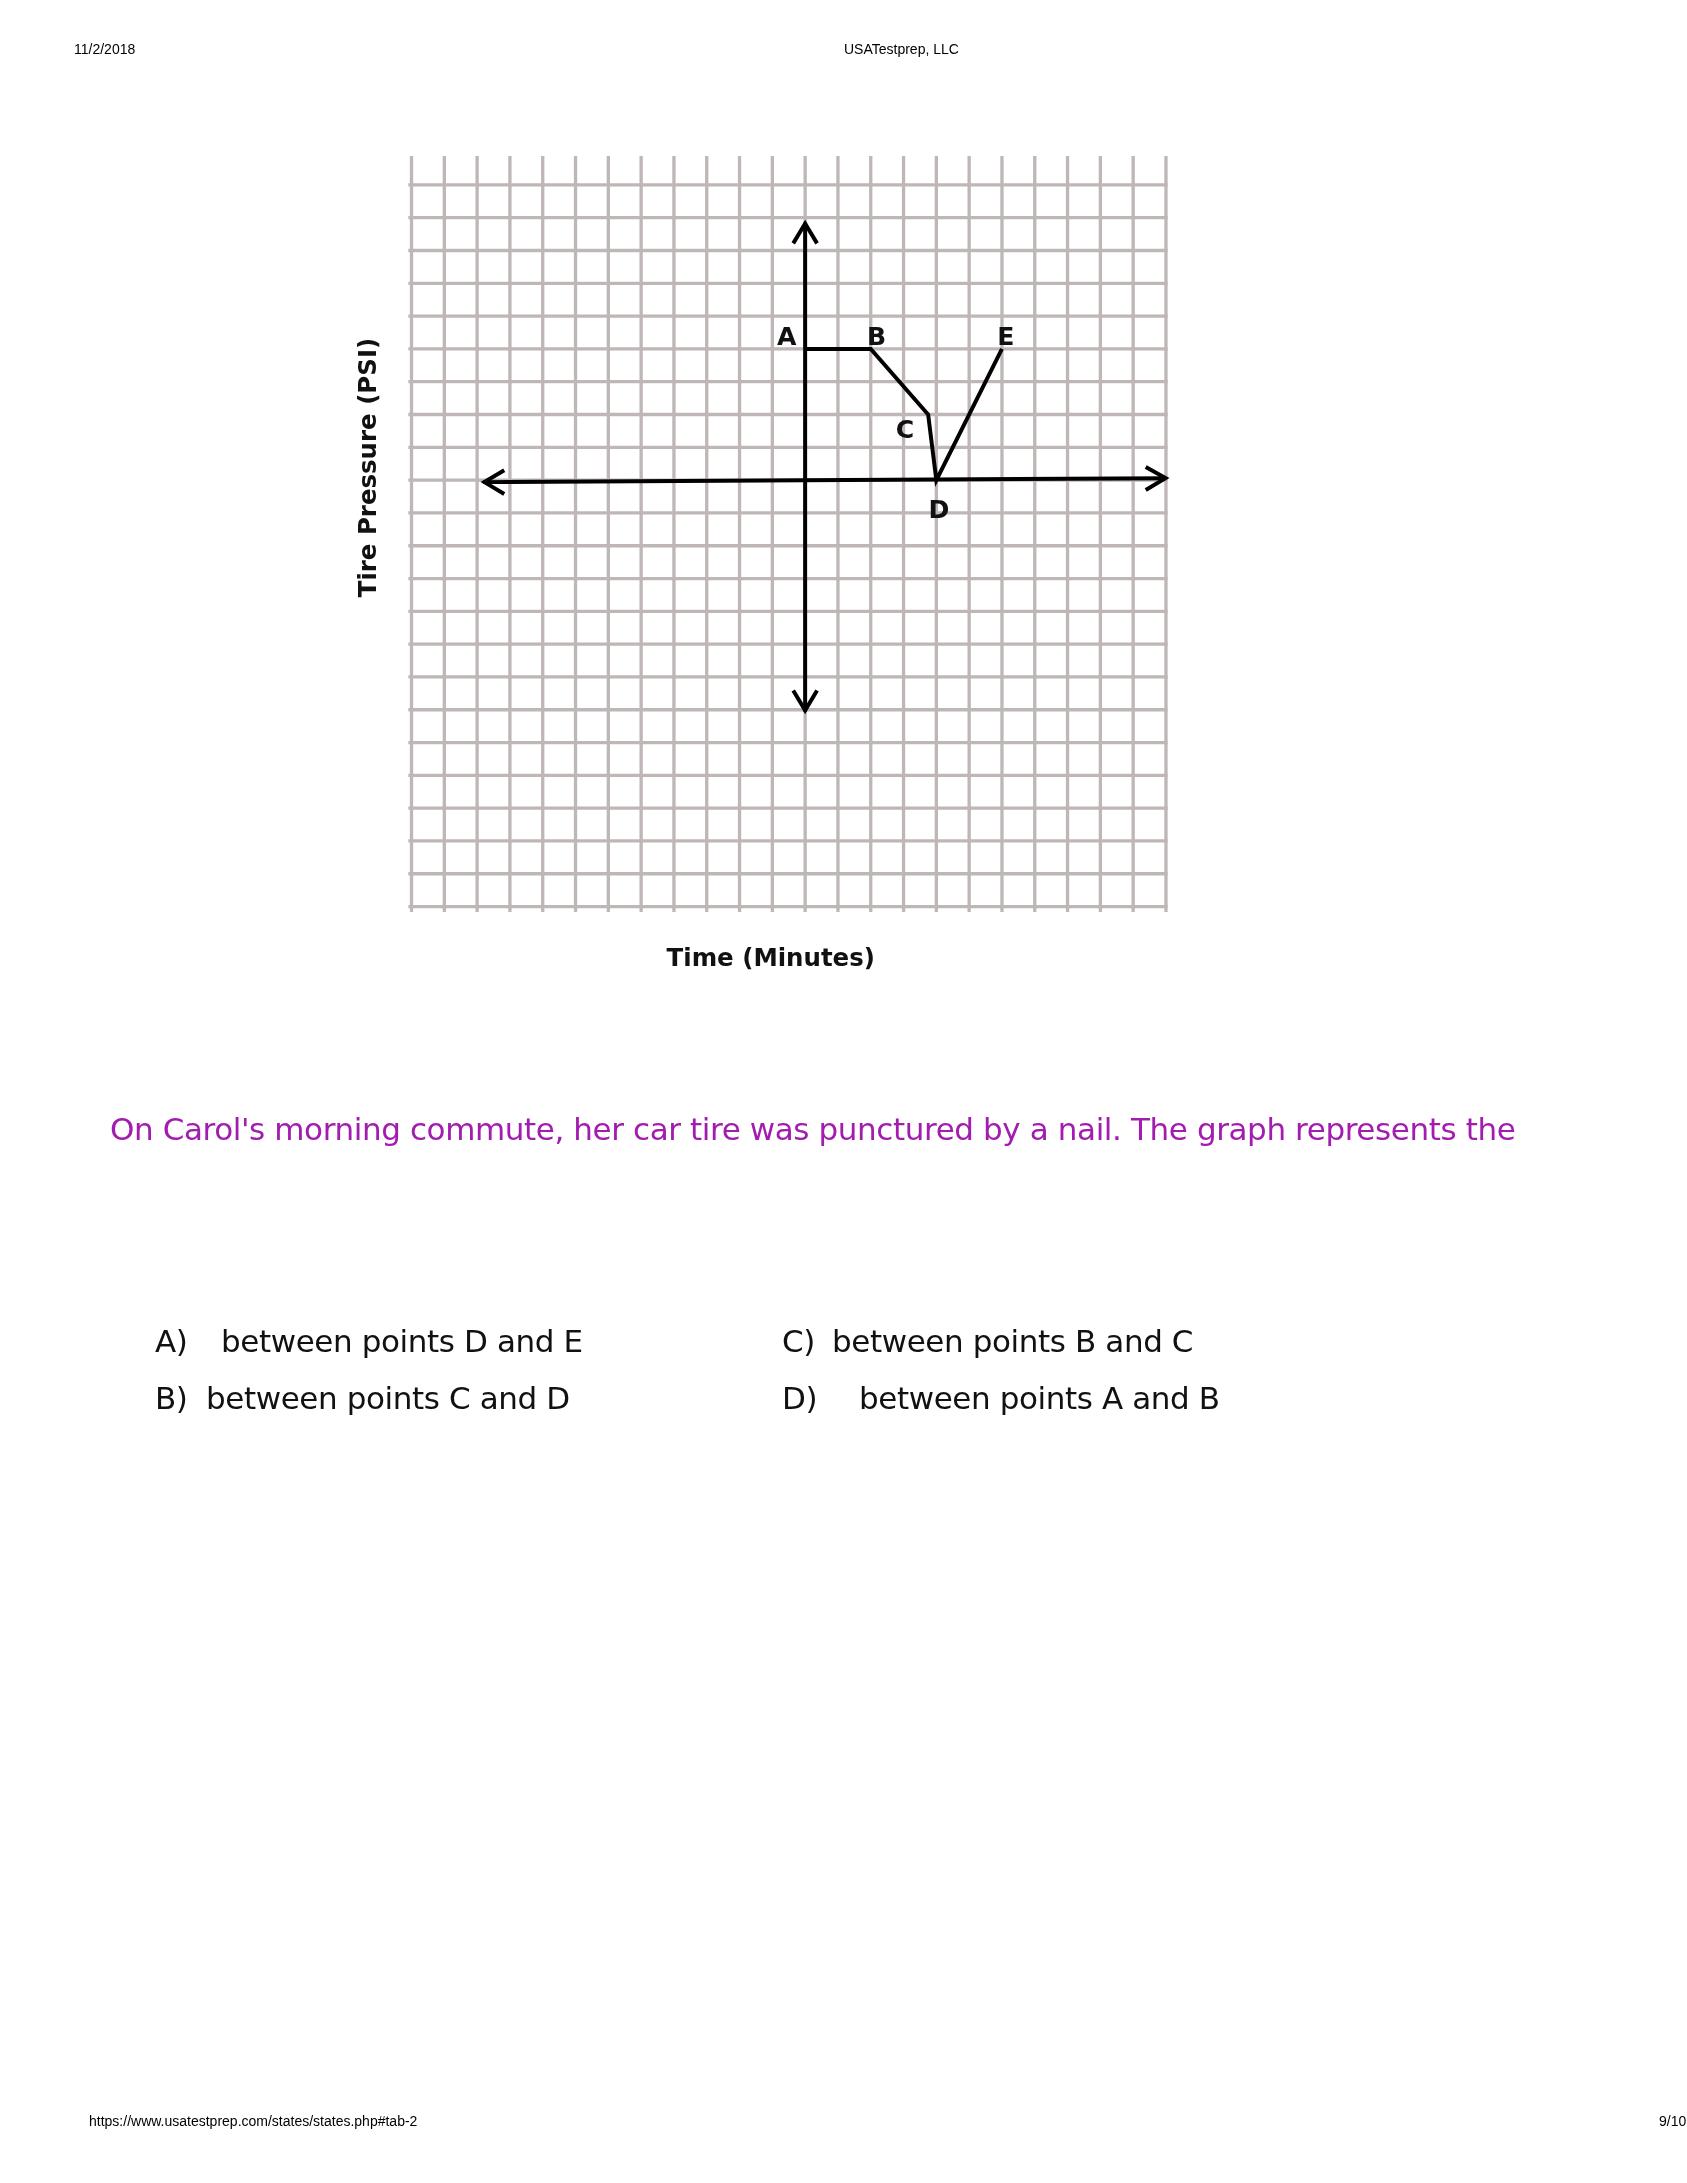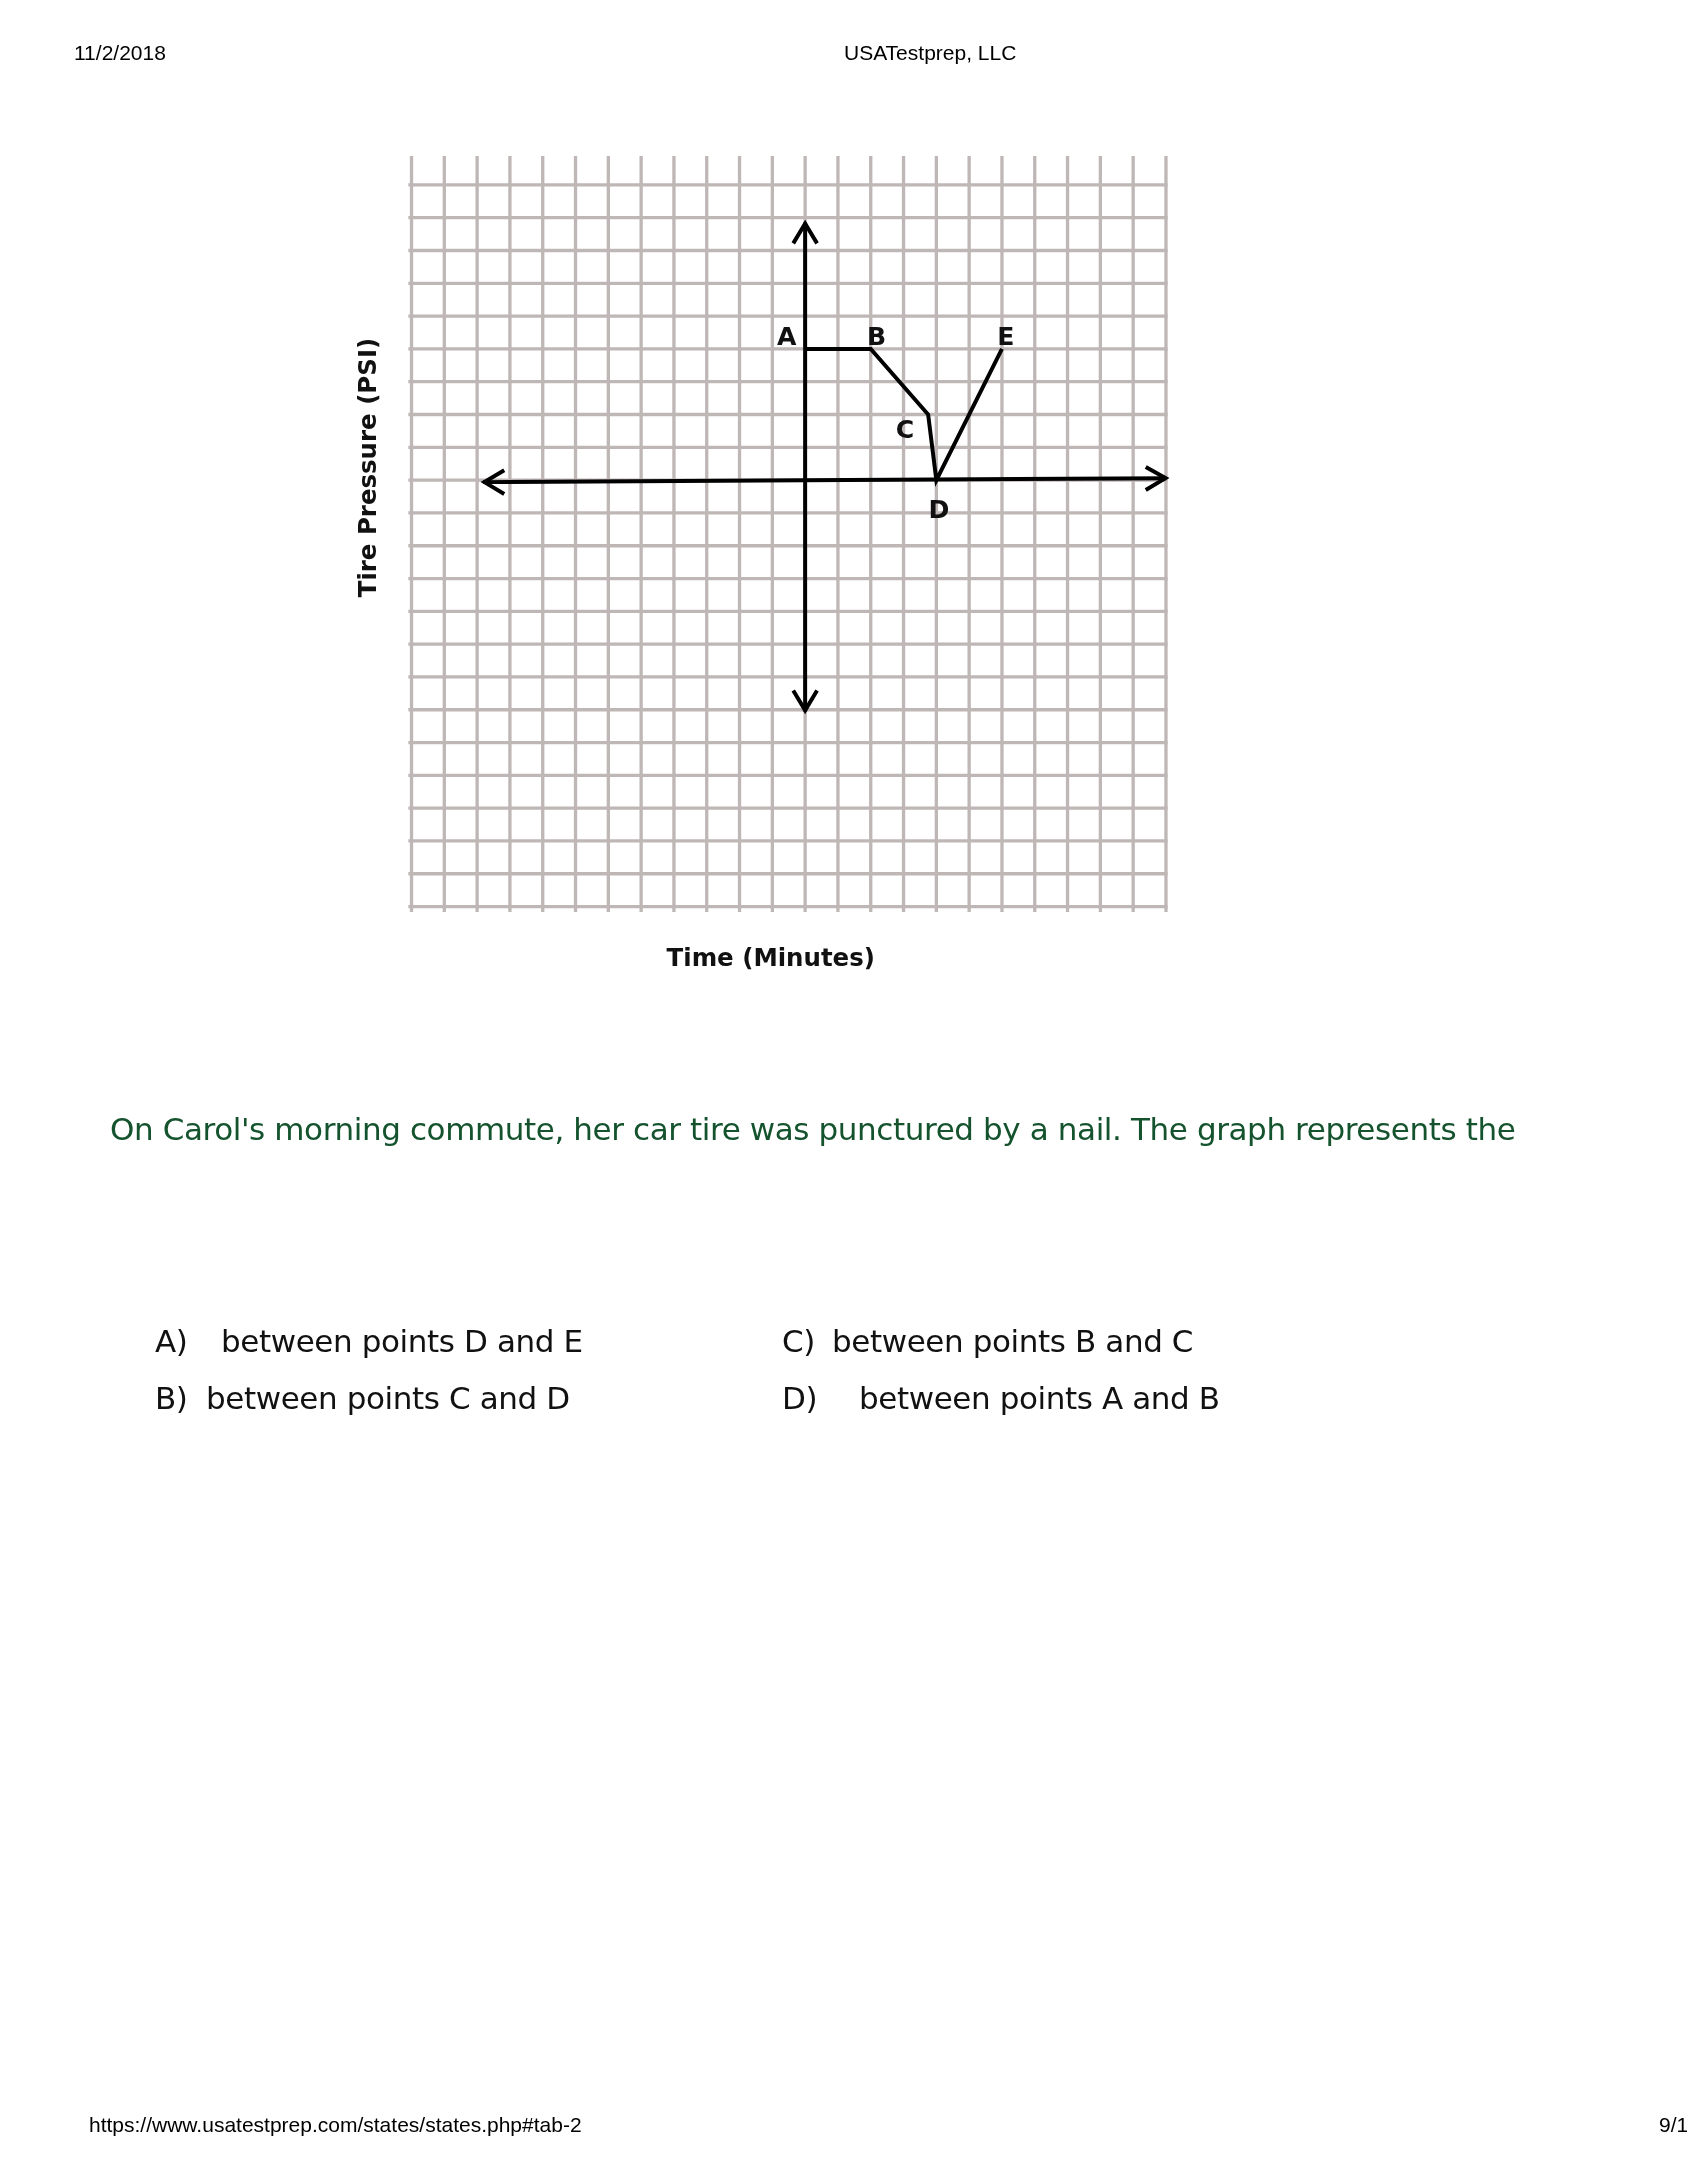--- a/index.html
+++ b/index.html
@@ -1,19 +1,19 @@
 <!DOCTYPE html>
 <html style="font-size:10.6px"><head>
 <meta charset="utf-8">
 <style>
   html, body { margin: 0; padding: 0; background: #ffffff; }
   body { width: 1687px; height: 2183px; position: relative; overflow: hidden; color: #000; }
-  .hdr, .ftr { position: absolute; font-family: "Liberation Sans", sans-serif; font-size: 21px; line-height: 1; color: #000; white-space: nowrap; }
+  .hdr, .ftr { position: absolute; font-family: "Liberation Sans", sans-serif; font-size: 14px; line-height: 1; color: #000; white-space: nowrap; }
   .graph { position: absolute; left: 0; top: 0; width: 1687px; height: 992px; }
-  .question { position: absolute; left: 110px; top: 1106px; width: 1489px; font-family: "DejaVu Sans", sans-serif; font-size: 31px; line-height: 46px; color: #14532d; letter-spacing: -0.4px; }
+  .question { position: absolute; left: 110px; top: 1106px; width: 1489px; font-family: "DejaVu Sans", sans-serif; font-size: 31px; line-height: 46px; color: #a21caf; letter-spacing: -0.4px; }
   .choice { position: absolute; font-family: "DejaVu Sans", sans-serif; font-size: 31px; line-height: 1; color: #111; white-space: nowrap; letter-spacing: -0.4px; }
   .choice .letter { position: absolute; left: 0; top: 0; }
   .choice .text { position: absolute; top: 0; }
 </style>
 </head>
 <body>
 
 <div class="hdr" style="left:74px; top:42px;">11/2/2018</div>
 <div class="hdr" style="left:844px; top:42px;">USATestprep, LLC</div>
 

